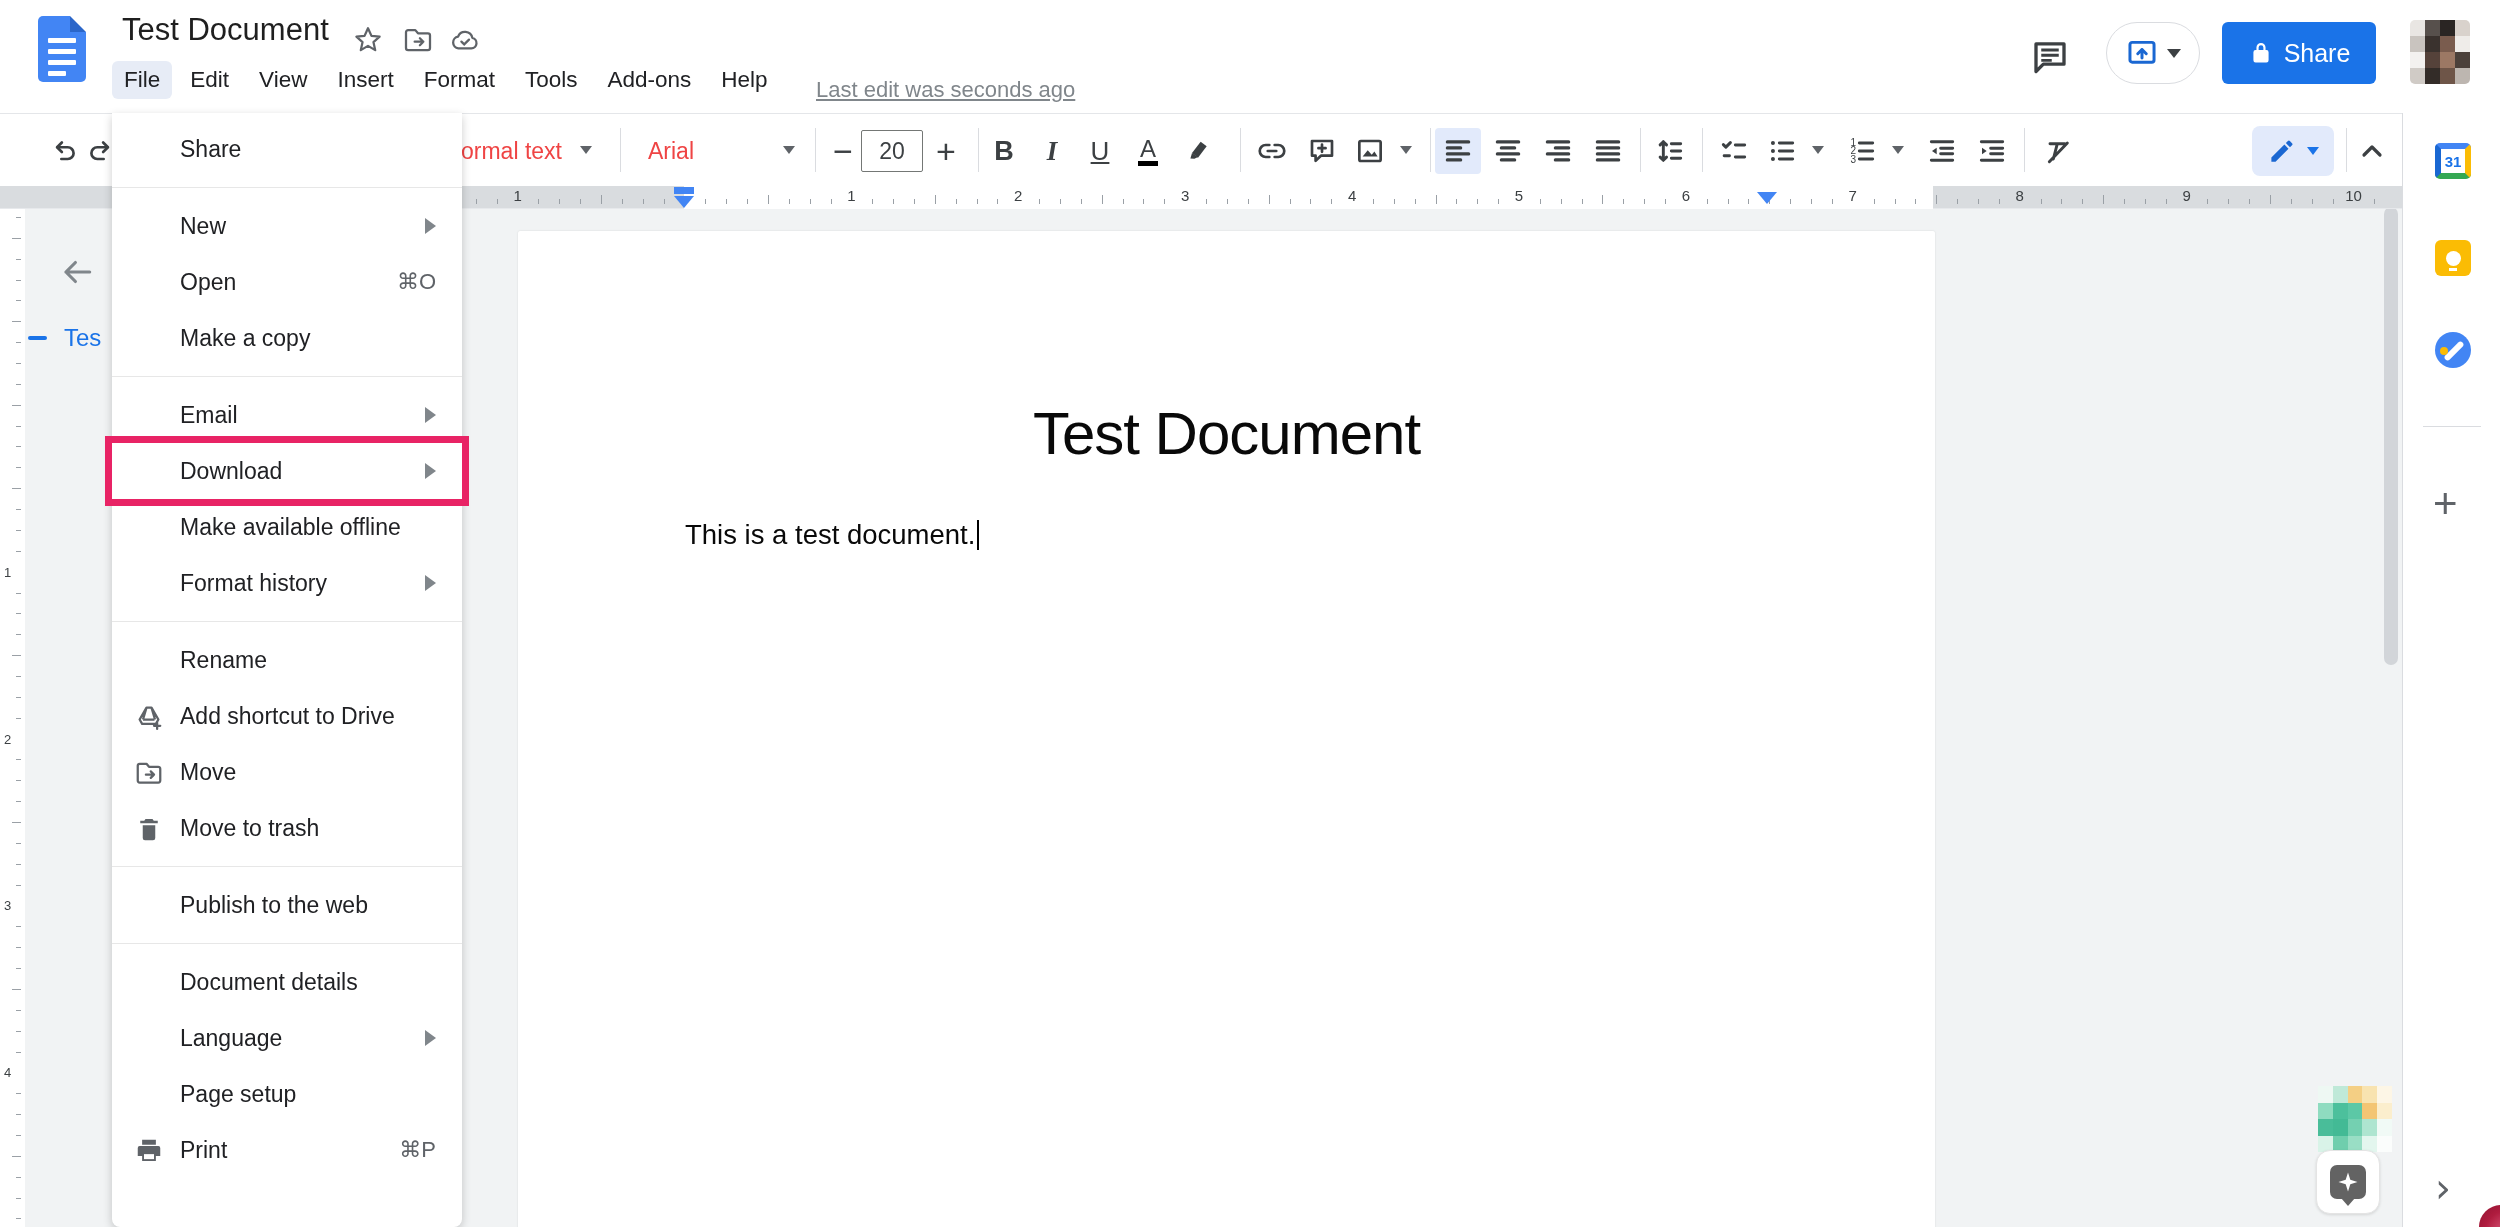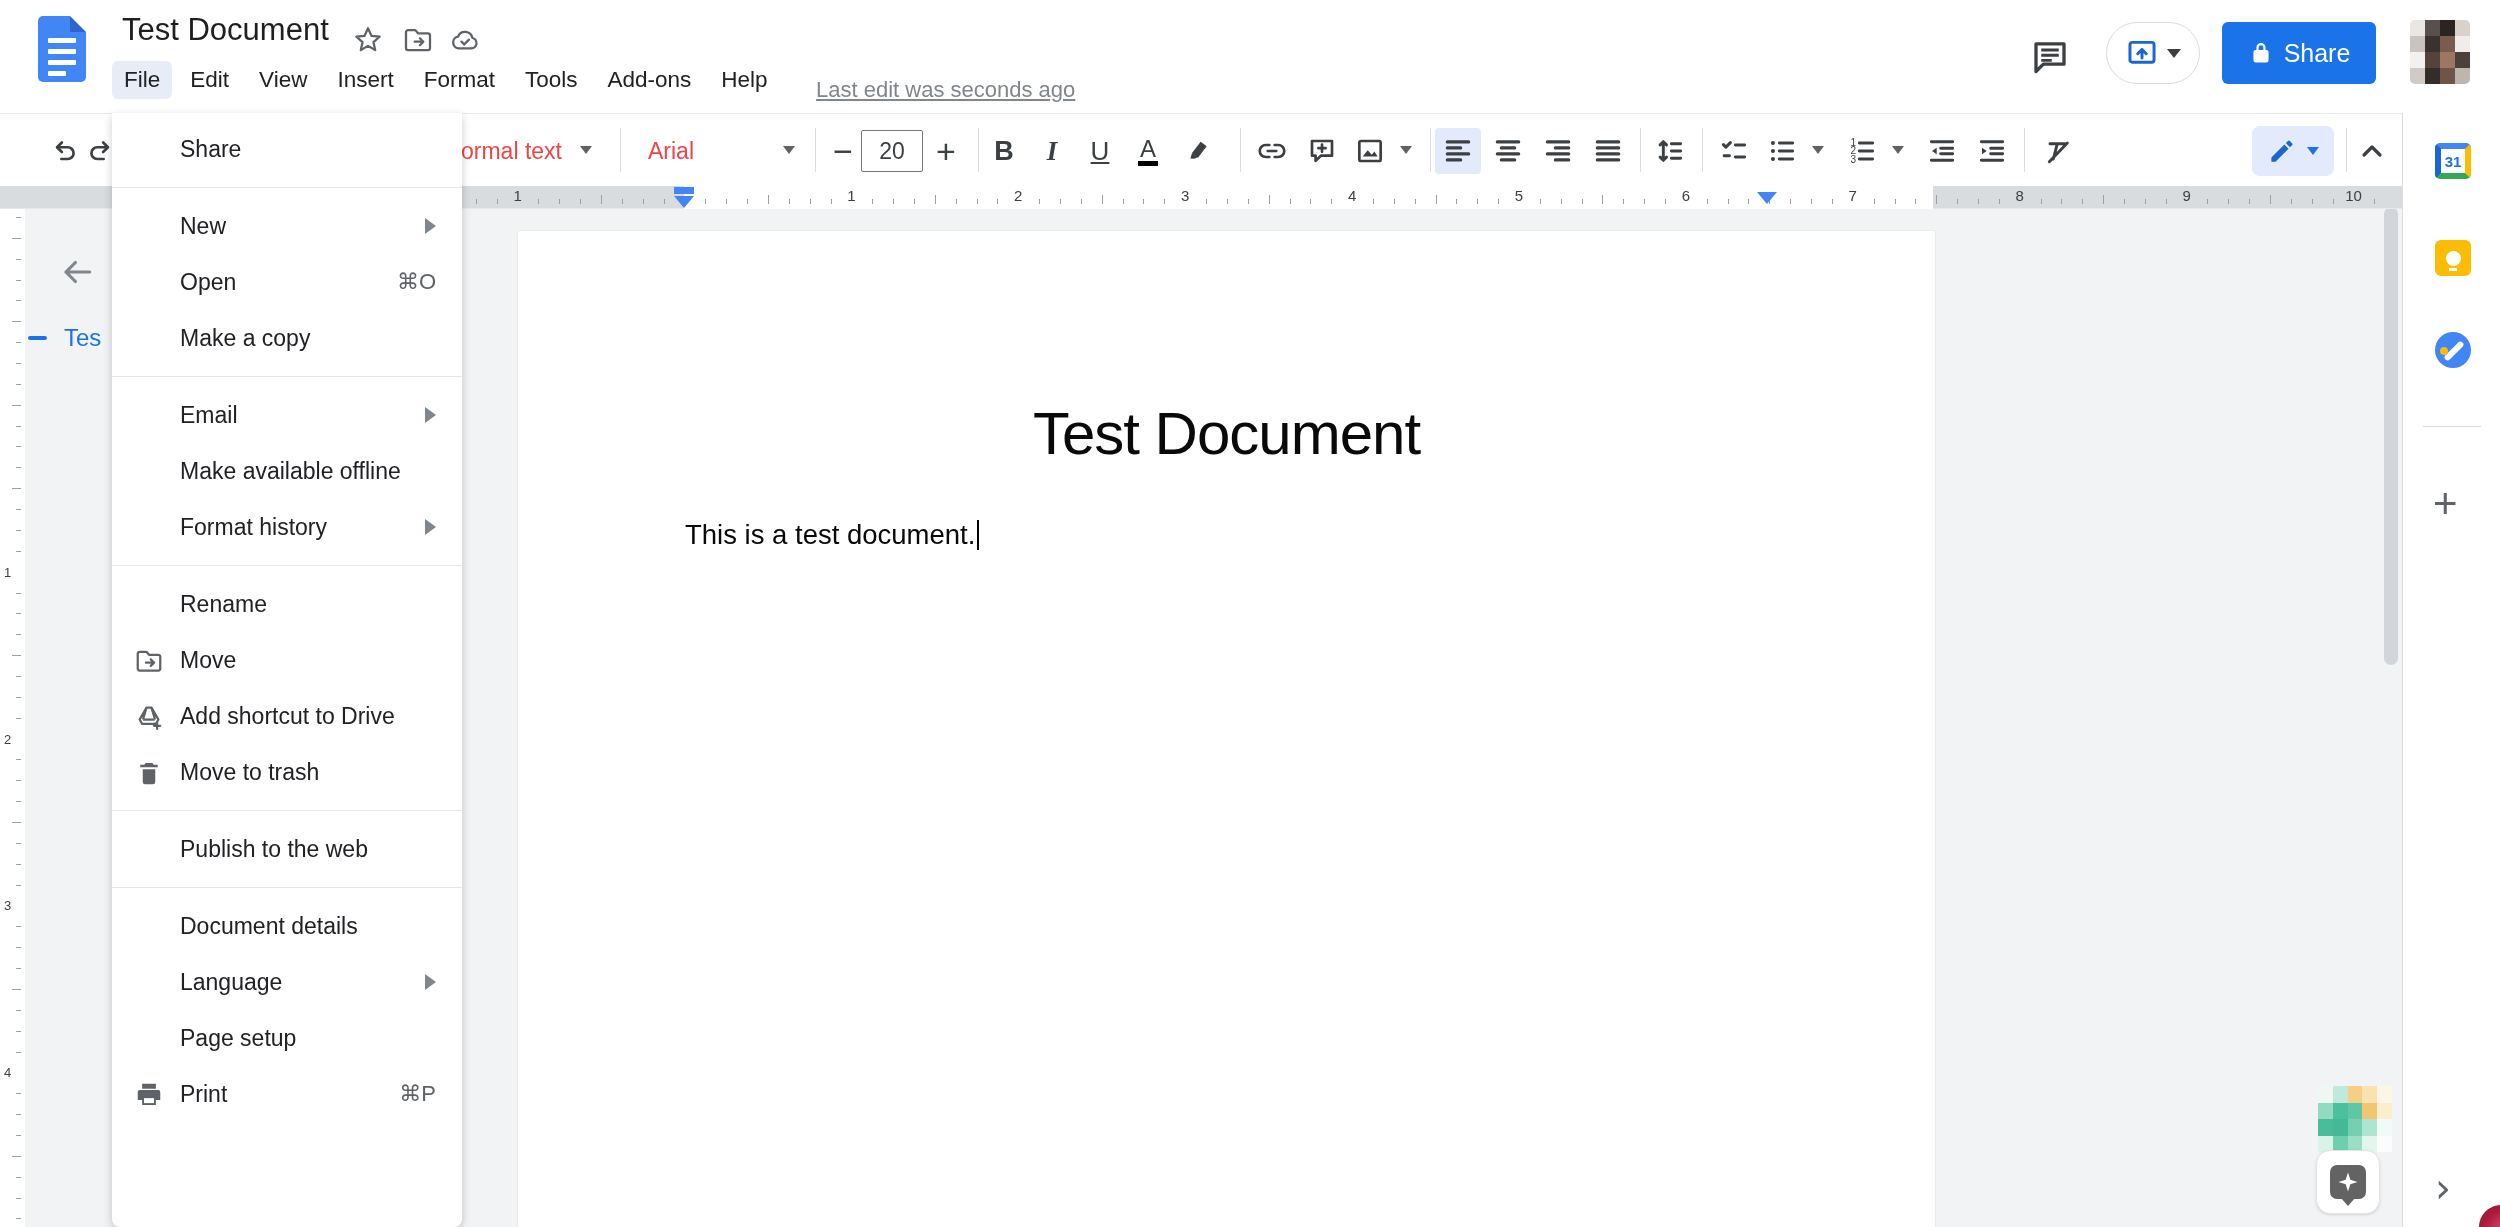--- a/index.html
+++ b/index.html
@@ -572,48 +572,52 @@
       <span class="sc">⌘O</span>
     </div>
     <div class="menu-item">
       <span class="lbl">Make a copy</span>
     </div>
     <div class="menu-sep"></div>
     <div class="menu-item">
       <span class="lbl">Email</span>
       <span class="sub"></span>
     </div>
+    <div class="menu-item boxed">
+      <span class="lbl">Download</span>
+      <span class="sub"></span>
+    </div>
     <div class="menu-item">
       <span class="lbl">Make available offline</span>
     </div>
     <div class="menu-item">
       <span class="lbl">Format history</span>
       <span class="sub"></span>
     </div>
     <div class="menu-sep"></div>
     <div class="menu-item">
       <span class="lbl">Rename</span>
+    </div>
+    <div class="menu-item">
+      <span class="mi">
+        <svg viewBox="0 0 24 24" width="30" height="30" fill="none" stroke="#5f6368" stroke-width="1.8" stroke-linejoin="round">
+          <path d="M10 4.5h4l5.5 9.5-2 3.5h-11l-2-3.5zM10 4.5 7.2 14M14 4.5l2.8 9.5m-9.6 0h9.2"></path>
+          <path d="M18.5 16.5v5M16 19h5" stroke-linecap="round"></path>
+        </svg>
+      </span>
+      <span class="lbl">Add shortcut to Drive</span>
     </div>
     <div class="menu-item">
       <span class="mi">
         <svg viewBox="0 0 24 24" width="30" height="30" fill="none" stroke="#5f6368" stroke-width="1.8" stroke-linecap="round" stroke-linejoin="round">
           <path d="M3 6.2V18a1.6 1.6 0 0 0 1.6 1.6h14.8A1.6 1.6 0 0 0 21 18V8.6A1.6 1.6 0 0 0 19.4 7H12l-2-2.4H4.6A1.6 1.6 0 0 0 3 6.2z"></path>
           <path d="M9.5 13.3h6.5m0 0-2.6-2.6m2.6 2.6-2.6 2.6"></path>
         </svg>
       </span>
       <span class="lbl">Move</span>
-    </div>
-    <div class="menu-item">
-      <span class="mi">
-        <svg viewBox="0 0 24 24" width="30" height="30" fill="none" stroke="#5f6368" stroke-width="1.8" stroke-linejoin="round">
-          <path d="M10 4.5h4l5.5 9.5-2 3.5h-11l-2-3.5zM10 4.5 7.2 14M14 4.5l2.8 9.5m-9.6 0h9.2"></path>
-          <path d="M18.5 16.5v5M16 19h5" stroke-linecap="round"></path>
-        </svg>
-      </span>
-      <span class="lbl">Add shortcut to Drive</span>
     </div>
     <div class="menu-item">
       <span class="mi">
         <svg viewBox="0 0 24 24" width="30" height="30" fill="#5f6368">
           <path d="M7 9h10v10.2A1.8 1.8 0 0 1 15.2 21H8.8A1.8 1.8 0 0 1 7 19.2zM9.2 4h5.6l1 1.3H19v2H5v-2h3.2z"></path>
         </svg>
       </span>
       <span class="lbl">Move to trash</span>
     </div>
     <div class="menu-sep"></div>

